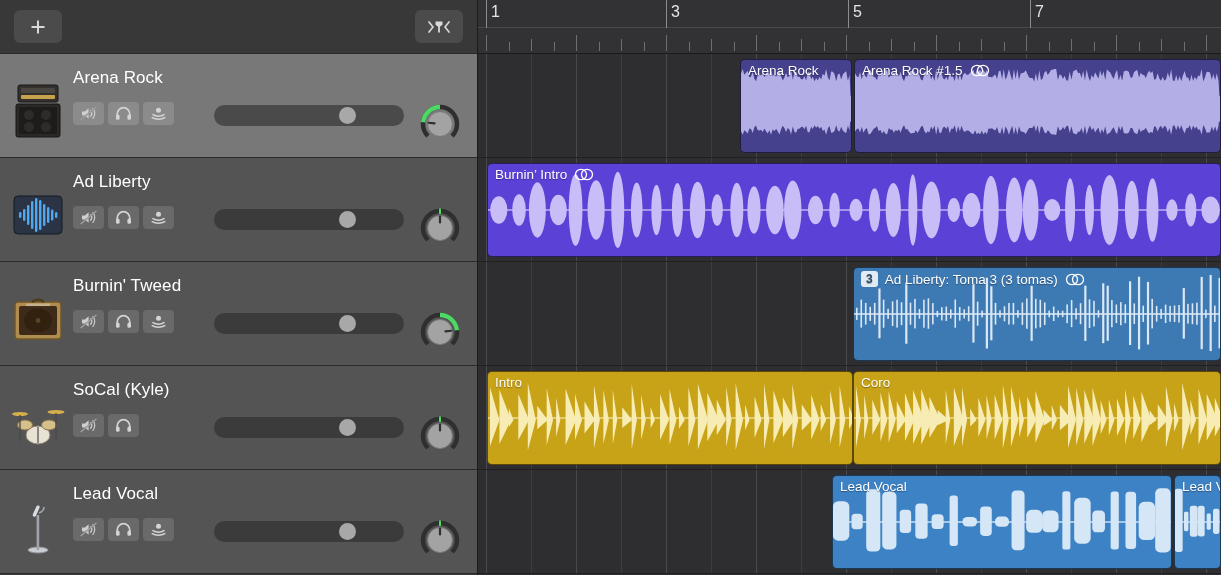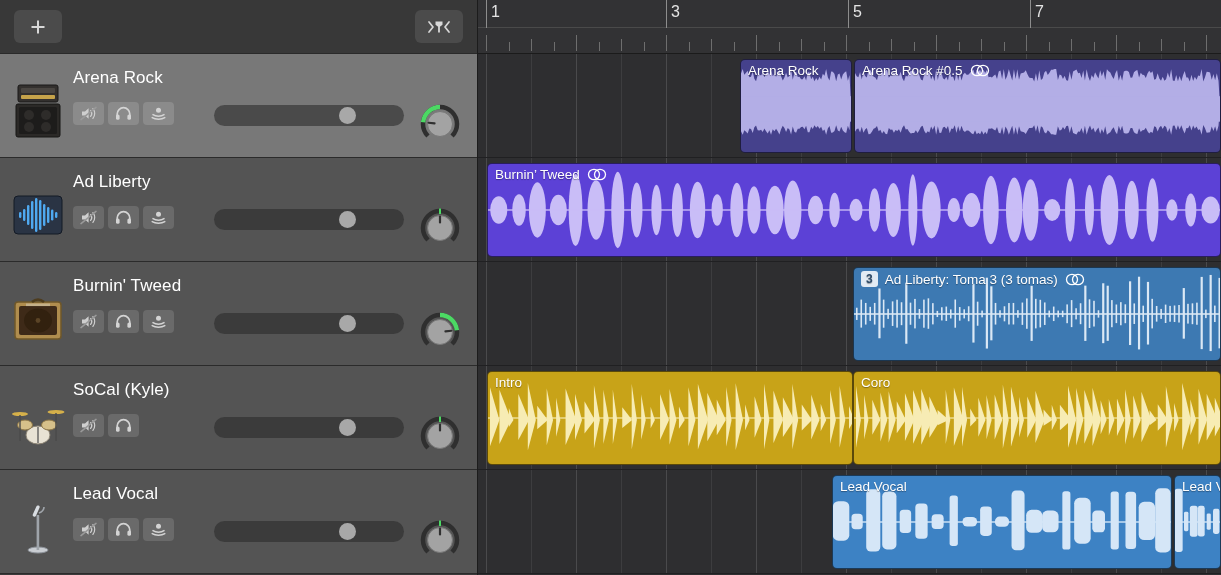--- a/index.html
+++ b/index.html
@@ -428,21 +428,21 @@
        <span>Arena Rock</span>
      </div>
           </div>
           <div class="region" style="left: 376px; width: 367px; background: rgb(69, 65, 140);">
             <svg class="wave" viewBox="0 0 367 94" preserveAspectRatio="none">
               <polygon points="0,47 0.0,13.2 1.7,16.7 3.4,17.7 5.1,12.2 6.8,20.0 8.5,12.0 10.2,16.4 11.9,18.0 13.6,10.1 15.3,10.3 17.0,13.1 18.7,17.2 20.4,18.0 22.1,20.7 23.8,14.0 25.5,16.0 27.2,11.0 28.9,14.3 30.6,10.6 32.3,10.1 34.0,18.2 35.7,15.8 37.4,16.1 39.1,11.8 40.8,15.6 42.5,14.1 44.2,16.6 45.9,11.9 47.6,18.7 49.3,21.8 51.0,16.2 52.7,16.8 54.4,13.5 56.1,11.0 57.8,11.5 59.5,11.7 61.2,15.1 62.9,11.8 64.6,15.4 66.3,20.0 68.0,21.0 69.7,14.3 71.4,11.0 73.1,13.8 74.8,12.2 76.5,20.0 78.2,15.9 79.9,21.7 81.6,9.4 83.3,20.5 85.0,11.5 86.7,11.8 88.4,18.7 90.1,19.8 91.8,17.0 93.5,20.9 95.2,11.4 96.9,17.3 98.6,16.8 100.3,21.7 102.0,11.6 103.7,20.9 105.4,13.6 107.1,21.0 108.8,14.9 110.5,12.9 112.2,15.0 113.9,15.0 115.6,13.3 117.3,11.2 119.0,9.9 120.7,15.4 122.4,10.0 124.1,11.9 125.8,10.0 127.5,14.7 129.2,9.9 130.9,13.3 132.6,10.1 134.3,17.6 136.0,17.2 137.7,17.9 139.4,16.0 141.1,14.9 142.8,19.5 144.5,11.8 146.2,10.8 147.9,19.5 149.6,9.2 151.3,20.1 153.0,16.2 154.7,9.3 156.4,15.4 158.1,21.0 159.8,9.4 161.5,19.4 163.2,9.5 164.9,20.3 166.6,13.9 168.3,13.4 170.0,12.7 171.7,10.5 173.4,14.5 175.1,18.0 176.8,18.3 178.5,18.4 180.2,21.9 181.9,13.6 183.6,21.7 185.3,10.6 187.0,20.4 188.7,18.9 190.4,12.8 192.1,10.9 193.8,15.2 195.5,13.1 197.2,9.9 198.9,10.0 200.6,9.3 202.3,9.3 204.0,20.5 205.7,14.8 207.4,15.7 209.1,19.4 210.8,16.1 212.5,20.7 214.2,21.1 215.9,11.7 217.6,20.3 219.3,11.8 221.0,10.8 222.7,9.8 224.4,13.5 226.1,13.1 227.8,18.3 229.5,10.7 231.2,20.9 232.9,9.4 234.6,17.0 236.3,21.5 238.0,15.2 239.7,18.4 241.4,12.4 243.1,15.8 244.8,18.8 246.5,10.4 248.2,16.7 249.9,11.6 251.6,20.4 253.3,9.4 255.0,11.4 256.7,12.7 258.4,16.5 260.1,19.4 261.8,13.5 263.5,10.1 265.2,21.2 266.9,15.0 268.6,21.1 270.3,11.7 272.0,11.1 273.7,10.9 275.4,12.2 277.1,18.1 278.8,18.0 280.5,12.5 282.2,11.0 283.9,10.2 285.6,18.0 287.3,12.9 289.0,15.1 290.7,15.4 292.4,18.5 294.1,13.7 295.8,11.0 297.5,13.3 299.2,11.6 300.9,20.3 302.6,19.4 304.3,13.5 306.0,18.9 307.7,21.2 309.4,17.0 311.1,21.2 312.8,19.6 314.5,12.7 316.2,18.1 317.9,9.5 319.6,20.9 321.3,21.5 323.0,15.2 324.7,21.7 326.4,16.3 328.1,21.7 329.8,15.6 331.5,11.2 333.2,18.0 334.9,18.0 336.6,21.9 338.3,15.0 340.0,21.4 341.7,17.1 343.4,20.1 345.1,15.8 346.8,16.4 348.5,9.3 350.2,22.0 351.9,17.7 353.6,11.9 355.3,12.2 357.0,12.8 358.7,20.2 360.4,14.3 362.1,20.6 363.8,13.5 365.5,21.1  367,47" fill="#b3aee6"></polygon>
              <polygon points="0,47 0.0,73.4 1.7,70.6 3.4,69.9 5.1,74.2 6.8,68.1 8.5,74.3 10.2,70.9 11.9,69.6 13.6,75.8 15.3,75.6 17.0,73.4 18.7,70.2 20.4,69.6 22.1,67.5 23.8,72.7 25.5,71.2 27.2,75.1 28.9,72.5 30.6,75.4 32.3,75.8 34.0,69.4 35.7,71.3 37.4,71.1 39.1,74.4 40.8,71.5 42.5,72.6 44.2,70.7 45.9,74.4 47.6,69.1 49.3,66.7 51.0,71.0 52.7,70.5 54.4,73.2 56.1,75.1 57.8,74.7 59.5,74.5 61.2,71.9 62.9,74.5 64.6,71.7 66.3,68.1 68.0,67.3 69.7,72.5 71.4,75.0 73.1,72.9 74.8,74.1 76.5,68.0 78.2,71.3 79.9,66.8 81.6,76.3 83.3,67.7 85.0,74.7 86.7,74.4 88.4,69.0 90.1,68.2 91.8,70.4 93.5,67.4 95.2,74.8 96.9,70.1 98.6,70.6 100.3,66.7 102.0,74.6 103.7,67.4 105.4,73.1 107.1,67.3 108.8,72.0 110.5,73.6 112.2,72.0 113.9,72.0 115.6,73.3 117.3,75.0 119.0,75.9 120.7,71.7 122.4,75.9 124.1,74.3 125.8,75.9 127.5,72.2 129.2,76.0 130.9,73.2 132.6,75.8 134.3,69.9 136.0,70.2 137.7,69.7 139.4,71.1 141.1,72.0 142.8,68.4 144.5,74.4 146.2,75.2 147.9,68.5 149.6,76.5 151.3,68.0 153.0,71.0 154.7,76.4 156.4,71.6 158.1,67.2 159.8,76.3 161.5,68.5 163.2,76.3 164.9,67.8 166.6,72.9 168.3,73.2 170.0,73.7 171.7,75.5 173.4,72.3 175.1,69.6 176.8,69.4 178.5,69.3 180.2,66.6 181.9,73.1 183.6,66.7 185.3,75.4 187.0,67.7 188.7,68.9 190.4,73.7 192.1,75.2 193.8,71.8 195.5,73.4 197.2,75.9 198.9,75.9 200.6,76.4 202.3,76.4 204.0,67.7 205.7,72.1 207.4,71.4 209.1,68.5 210.8,71.1 212.5,67.5 214.2,67.2 215.9,74.5 217.6,67.8 219.3,74.5 221.0,75.3 222.7,76.0 224.4,73.1 226.1,73.4 227.8,69.4 229.5,75.3 231.2,67.3 232.9,76.3 234.6,70.4 236.3,66.9 238.0,71.8 239.7,69.3 241.4,74.0 243.1,71.3 244.8,69.0 246.5,75.6 248.2,70.6 249.9,74.6 251.6,67.7 253.3,76.4 255.0,74.8 256.7,73.7 258.4,70.8 260.1,68.6 261.8,73.2 263.5,75.8 265.2,67.1 266.9,72.0 268.6,67.2 270.3,74.5 272.0,75.0 273.7,75.2 275.4,74.1 277.1,69.6 278.8,69.6 280.5,73.9 282.2,75.1 283.9,75.7 285.6,69.7 287.3,73.6 289.0,71.9 290.7,71.6 292.4,69.3 294.1,72.9 295.8,75.1 297.5,73.3 299.2,74.6 300.9,67.8 302.6,68.5 304.3,73.1 306.0,68.9 307.7,67.2 309.4,70.4 311.1,67.1 312.8,68.4 314.5,73.8 316.2,69.5 317.9,76.3 319.6,67.3 321.3,66.9 323.0,71.8 324.7,66.7 326.4,70.9 328.1,66.7 329.8,71.5 331.5,75.0 333.2,69.6 334.9,69.7 336.6,66.6 338.3,72.0 340.0,66.9 341.7,70.3 343.4,68.0 345.1,71.4 346.8,70.8 348.5,76.4 350.2,66.5 351.9,69.8 353.6,74.4 355.3,74.1 357.0,73.7 358.7,67.9 360.4,72.5 362.1,67.6 363.8,73.2 365.5,67.2  367,47" fill="#b3aee6"></polygon>
              <rect x="0" y="37" width="367" height="26" fill="#b3aee6"></rect>
             </svg>
             <div class="region-title">
-       <span>Arena Rock #0.5</span>
+       <span>Arena Rock #1.5</span>
               <svg width="20" height="13" viewBox="0 0 20 13">
     <ellipse cx="7" cy="6.5" rx="5.5" ry="5.2" stroke="#ffffff" stroke-width="1.3" fill="none"></ellipse>
     <ellipse cx="13" cy="6.5" rx="5.5" ry="5.2" stroke="#ffffff" stroke-width="1.3" fill="none"></ellipse>
   </svg>
      </div>
           </div>
         </div>
         <div class="lane" style="top:158px">
           <div class="gridline major" style="left:8.0px"></div>
           <div class="gridline" style="left:53.0px"></div>
@@ -496,21 +496,21 @@
               <ellipse cx="603.1" cy="47" rx="4.5" ry="25.7" fill="#c9bdf7"></ellipse>
               <ellipse cx="623.1" cy="47" rx="8.9" ry="35.8" fill="#c9bdf7"></ellipse>
               <ellipse cx="645.6" cy="47" rx="6.9" ry="29.9" fill="#c9bdf7"></ellipse>
               <ellipse cx="666.3" cy="47" rx="6.0" ry="32.5" fill="#c9bdf7"></ellipse>
               <ellipse cx="685.8" cy="47" rx="5.7" ry="10.9" fill="#c9bdf7"></ellipse>
               <ellipse cx="704.7" cy="47" rx="5.6" ry="16.8" fill="#c9bdf7"></ellipse>
               <ellipse cx="724.6" cy="47" rx="9.3" ry="13.7" fill="#c9bdf7"></ellipse>
               <rect x="0" y="46.3" width="734" height="1.4" fill="#c9bdf7"></rect>
             </svg>
             <div class="region-title">
-       <span>Burnin’ Tweed</span>
+       <span>Burnin’ Intro</span>
               <svg width="20" height="13" viewBox="0 0 20 13">
     <ellipse cx="7" cy="6.5" rx="5.5" ry="5.2" stroke="#ffffff" stroke-width="1.3" fill="none"></ellipse>
     <ellipse cx="13" cy="6.5" rx="5.5" ry="5.2" stroke="#ffffff" stroke-width="1.3" fill="none"></ellipse>
   </svg>
      </div>
           </div>
         </div>
         <div class="lane" style="top:262px">
           <div class="gridline major" style="left:8.0px"></div>
           <div class="gridline" style="left:53.0px"></div>

